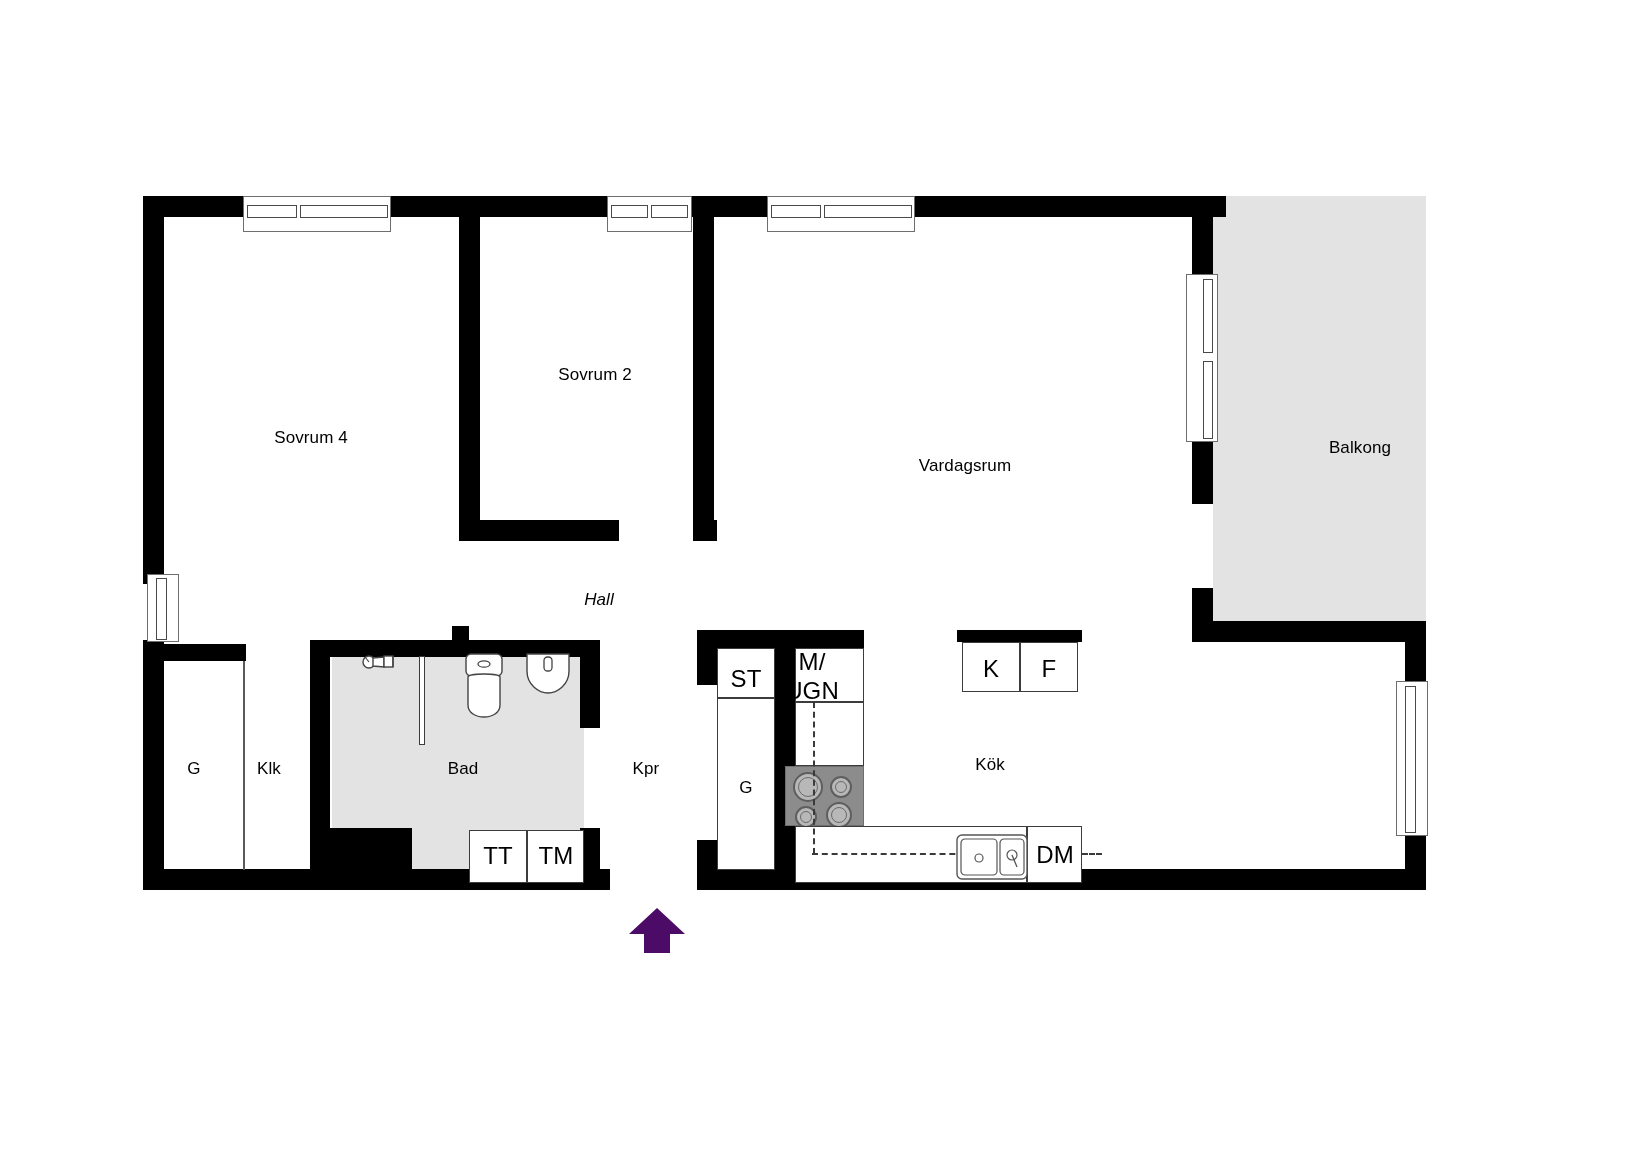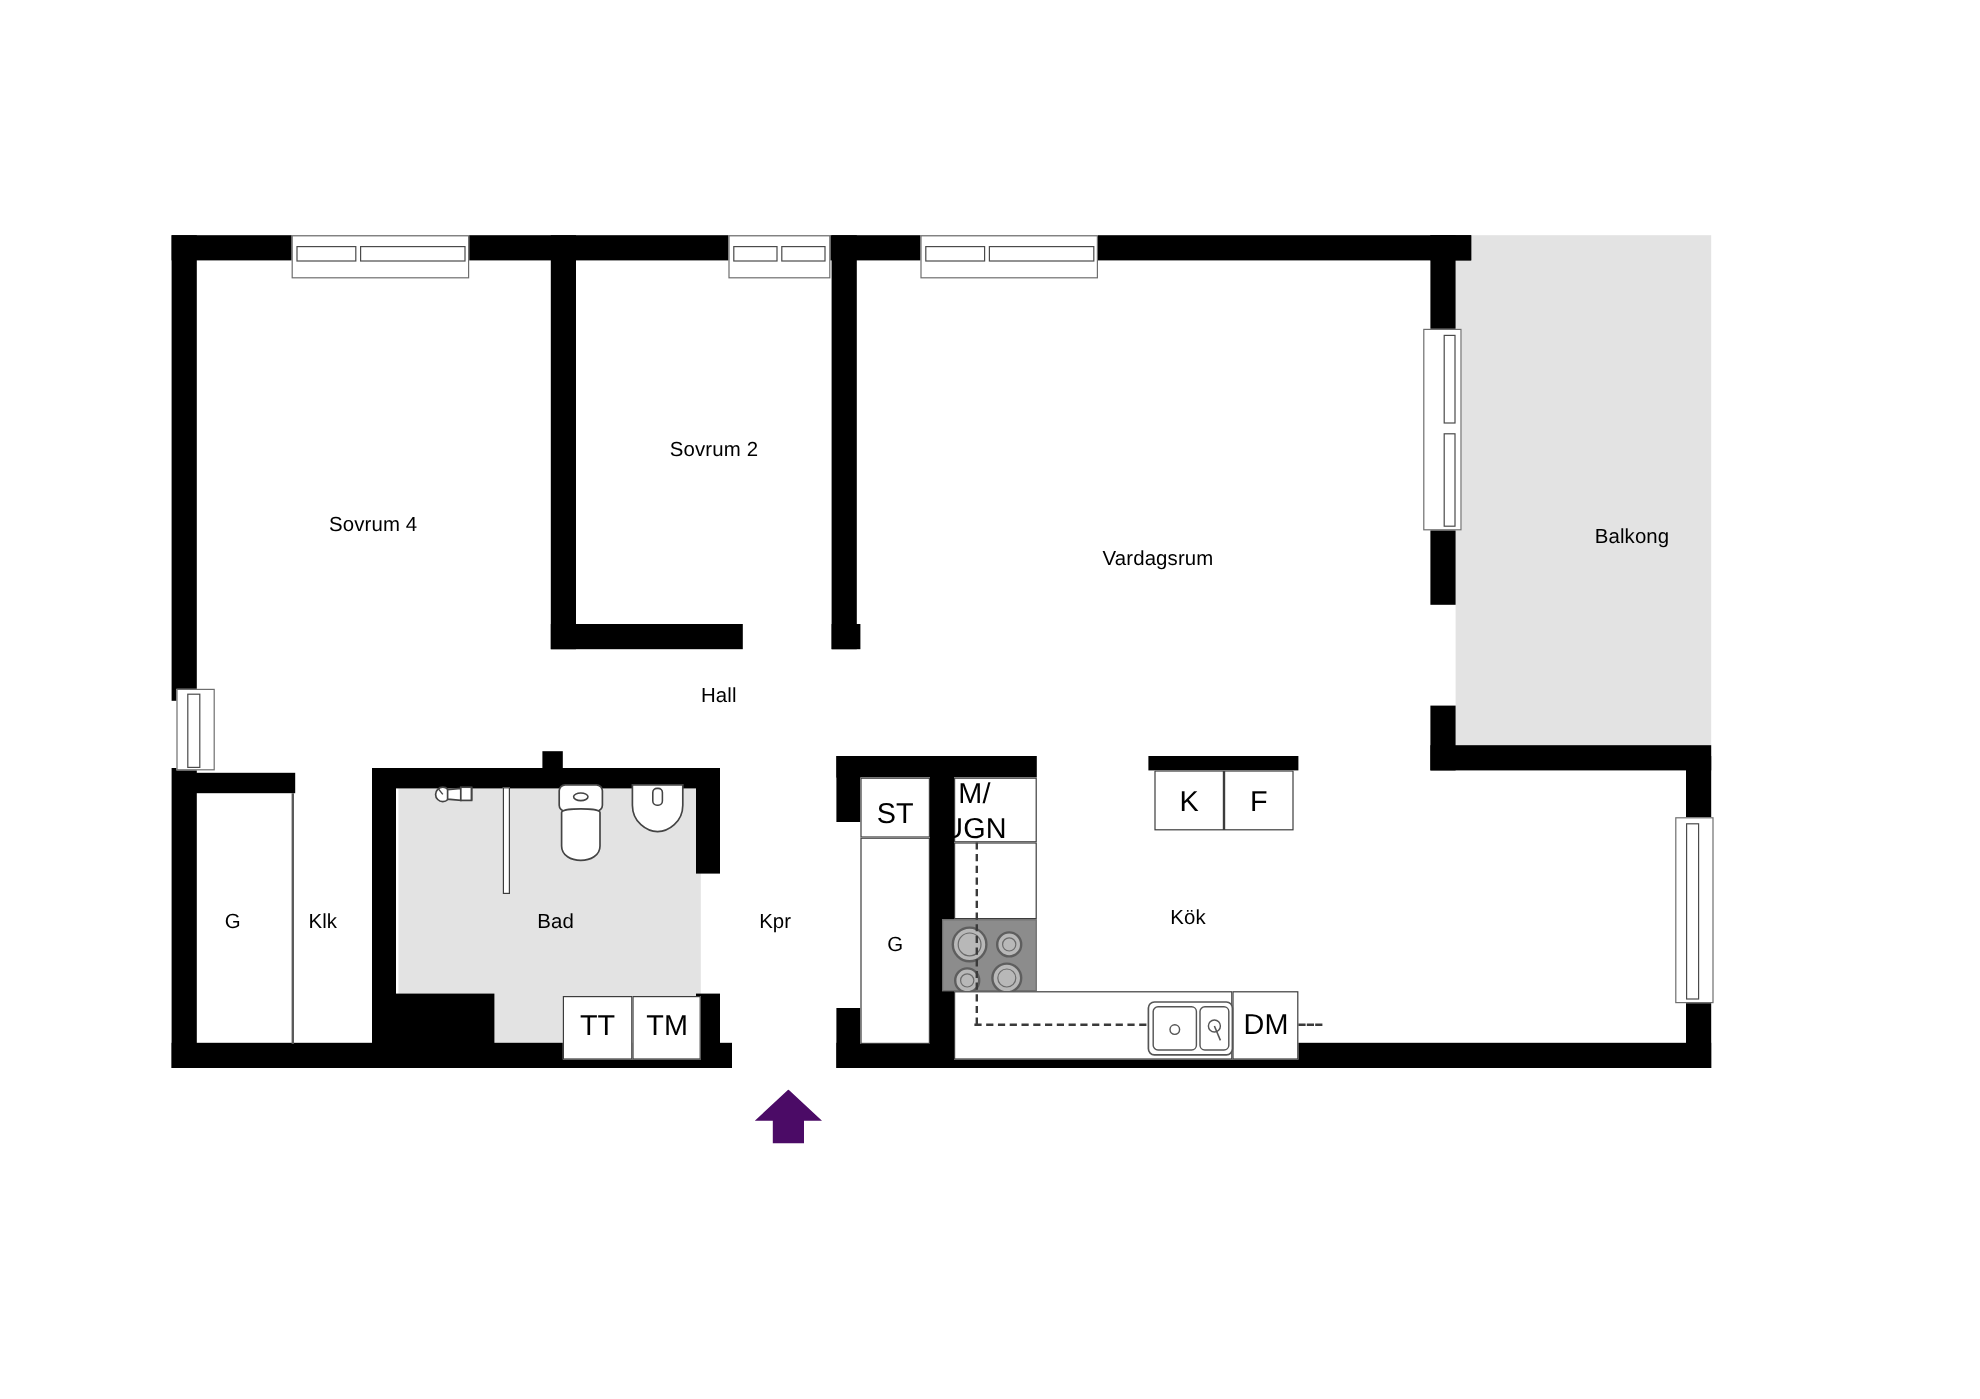--- a/index.html
+++ b/index.html
@@ -193,21 +193,21 @@
     <path d="M57 22 L62 34" stroke="#555" stroke-width="1.3" fill="none"></path>
   </svg>
 
   <div class="thin-box" style="left:962px;top:642px;width:58px;height:50px;"></div>
   <div class="thin-box" style="left:1020px;top:642px;width:58px;height:50px;"></div>
 
   <div class="label" style="left:311px;top:438px;">Sovrum 4</div>
   <div class="label" style="left:595px;top:375px;">Sovrum 2</div>
   <div class="label" style="left:965px;top:466px;">Vardagsrum</div>
   <div class="label" style="left:1324px;top:448px;margin-left:36px;">Balkong</div>
-  <div class="label" style="left:599px;top:580px;">Hall</div>
+  <div class="label" style="left:599px;top:600px;font-style:italic;">Hall</div>
   <div class="label" style="left:463px;top:769px;">Bad</div>
   <div class="label" style="left:646px;top:769px;">Kpr</div>
   <div class="label" style="left:990px;top:765px;">Kök</div>
   <div class="label" style="left:269px;top:769px;">Klk</div>
   <div class="label" style="left:194px;top:769px;">G</div>
   <div class="label" style="left:746px;top:788px;">G</div>
 
   <div class="label sm" style="left:746px;top:679px;">ST</div>
   <div class="label sm two-line" style="left:812px;top:662px;">M/</div>
   <div class="label sm two-line" style="left:812px;top:691px;">UGN</div>

